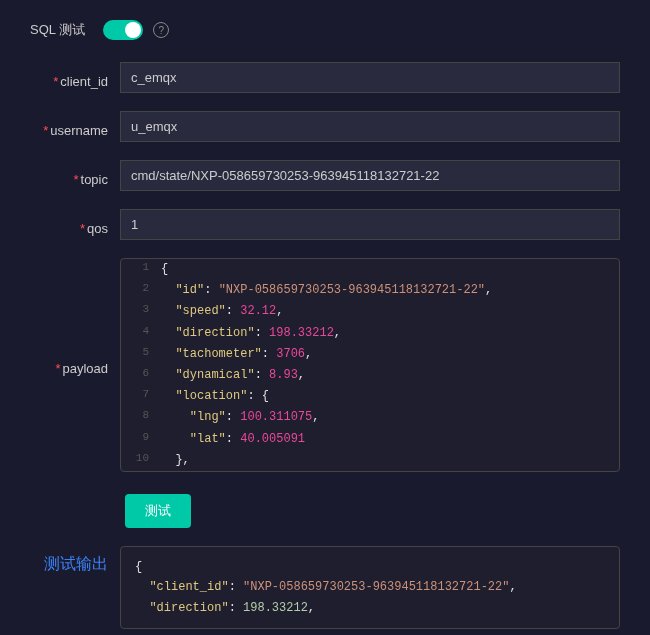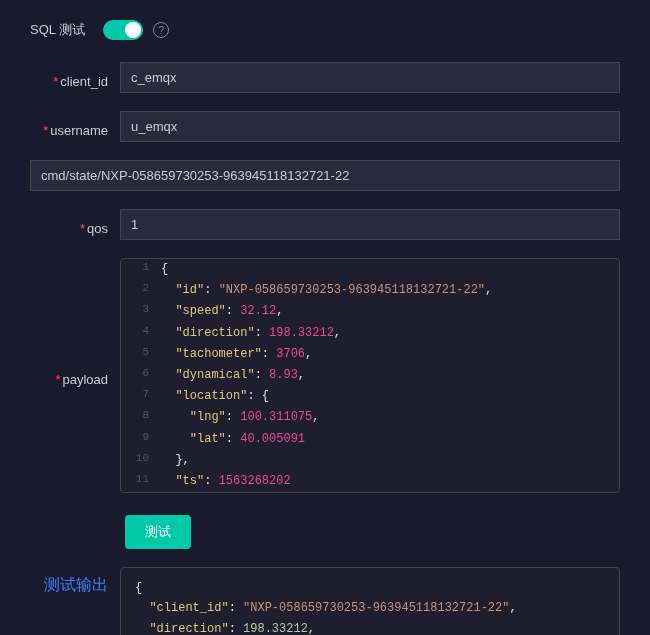--- a/index.html
+++ b/index.html
@@ -212,20 +212,23 @@
 </div>
 
 <div class="form-row">
   <div class="form-label">
     <span class="required-star">*</span><span>username</span>
   </div>
   <input class="form-input" type="text" value="u_emqx" style="">
 </div>
 
 <div class="form-row">
+  <div class="form-label">
+    <span class="required-star">*</span><span>topic</span>
+  </div>
   <input class="form-input" type="text" value="cmd/state/NXP-058659730253-963945118132721-22" style="">
 </div>
 
 <div class="form-row">
   <div class="form-label">
     <span class="required-star">*</span><span>qos</span>
   </div>
   <input class="form-input" type="text" value="1" style="">
 </div>
 
@@ -266,24 +269,20 @@
         <span class="line-num">8</span>
         <span class="code-text">    <span class="str-key">"lng"</span><span class="punct">: </span><span class="num-val">100.311075</span><span class="punct">,</span></span>
       </div>
     <div class="code-line">
         <span class="line-num">9</span>
         <span class="code-text">    <span class="str-key">"lat"</span><span class="punct">: </span><span class="num-val">40.005091</span></span>
       </div>
     <div class="code-line">
         <span class="line-num">10</span>
         <span class="code-text">  <span class="punct">},</span></span>
-      </div>
-    <div class="code-line">
-        <span class="line-num">11</span>
-        <span class="code-text">  <span class="str-key">"ts"</span><span class="punct">: </span><span class="num-val">1563268202</span></span>
       </div>
   </div>
 </div>
 
 <div>
   <button class="test-button">测试</button>
 </div>
 
 <div class="output-section">
   <div class="output-label">测试输出</div>

